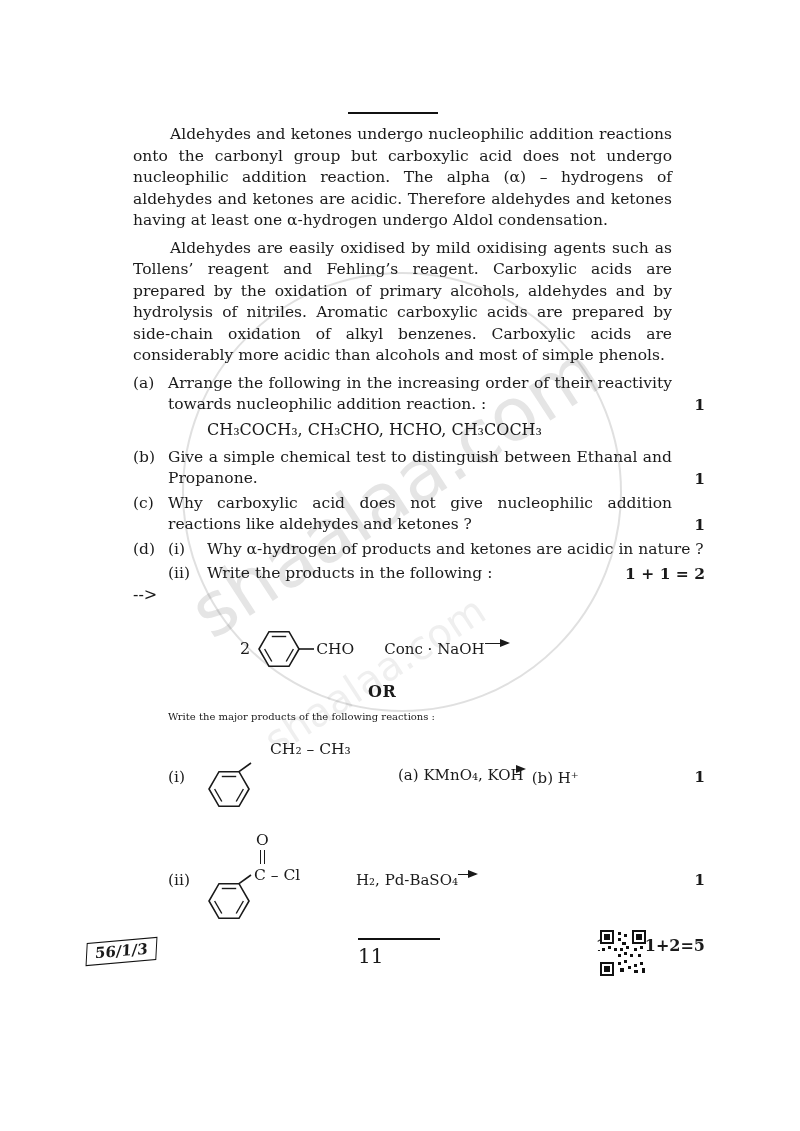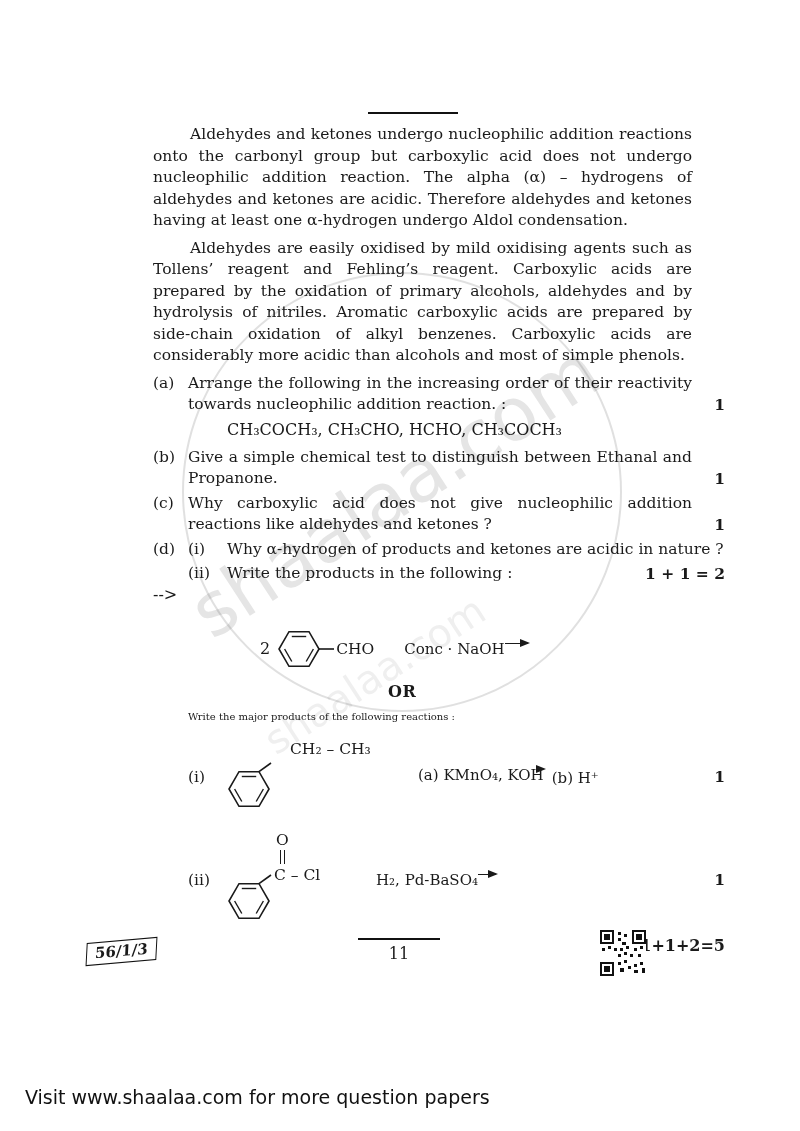--- a/index.html
+++ b/index.html
@@ -15,21 +15,21 @@
     border:2px solid rgba(70,70,70,0.17); border-radius:50%;
   }
   .wm-text {
     position:absolute; font-family:"DejaVu Sans","Liberation Sans",sans-serif;
     white-space:nowrap; transform:rotate(-33deg); transform-origin:center;
   }
   .wm-main { left:160px; top:448px; font-size:74px; color:rgba(80,80,80,0.15); }
   .wm-sub  { left:248px; top:652px; font-size:40px; color:rgba(80,80,80,0.09); }
 
   
-  .content { position:relative; z-index:1; padding:112px 70px 0 133px; width:572px;margin-left:20px; }
+  .content { position:relative; z-index:1; padding:112px 70px 0 133px; width:572px; }
   .top-rule { width:90px; border-top:2.6px solid #111; margin:0 0 10px 215px; }
   .para {
     width:539px; margin:0 0 6px 0; text-align:justify; text-indent:37px;
     font-size:15.5px; line-height:21.5px;
   }
   .q-row { display:flex; width:572px; margin-top:3px; font-size:15.5px; line-height:21.5px; }
   .q-label { flex:0 0 35px; }
   .q-text { flex:0 0 504px; text-align:justify; }
   .q-marks { flex:1; text-align:right; align-self:flex-end; font-weight:700; }
   .formula-line { margin:3px 0 6px 74px; font-size:16px; line-height:22px; }
@@ -69,21 +69,21 @@
   .c-group { position:absolute; left:48px; top:32px; white-space:nowrap;text-align:center; }
   .oxy { position:absolute; left:50px; top:-3px; }
   .dbl-bond {
     position:absolute; left:54px; top:16px; height:14px; width:3px;
     border-left:1.5px solid #1a1a1a; border-right:1.5px solid #1a1a1a;
   }
   .total-marks { width:572px; text-align:right; font-weight:700; font-size:16px; margin-top:10px; }
 
   
   .bottom-rule { position:absolute; left:358px; top:938px; width:82px; border-top:2px solid #111; z-index:1; }
-  .page-number { position:absolute; left:358px; top:944px; width:82px; text-align:center; font-size:16px; z-index:1; }
+  .page-number { position:absolute; left:358px; top:944px; width:82px; text-align:left; font-size:20px; z-index:1; }
   .paper-code {
     position:absolute; left:86px; top:940px; z-index:1;
     font-weight:700; font-size:15px; border:1.6px solid #111; padding:1px 8px 2px;
     transform:rotate(-5deg) skewX(-8deg);
   }
   .qr { position:absolute; left:600px; top:930px; z-index:1; }
   .footer-note {
     position:absolute; left:25px; top:1086px; z-index:1;
     font-family:"DejaVu Sans","Liberation Sans",sans-serif; font-size:19px; color:#111;
   }
@@ -241,15 +241,14 @@
     <rect x="18" y="32" width="3" height="3" fill="#111"></rect>
       <rect x="24" y="30" width="3" height="3" fill="#111"></rect>
       <rect x="20" y="38" width="4" height="4" fill="#111"></rect>
     <rect x="28" y="36" width="3" height="3" fill="#111"></rect>
       <rect x="34" y="34" width="3" height="3" fill="#111"></rect>
       <rect x="40" y="32" width="3" height="3" fill="#111"></rect>
     <rect x="34" y="40" width="4" height="3" fill="#111"></rect>
       <rect x="42" y="38" width="3" height="5" fill="#111"></rect>
   </svg>
 
-  <div class="footer-note">Visit www.shaalaa.com for more question papers</div>
 
 </div>
 
 </body></html>

